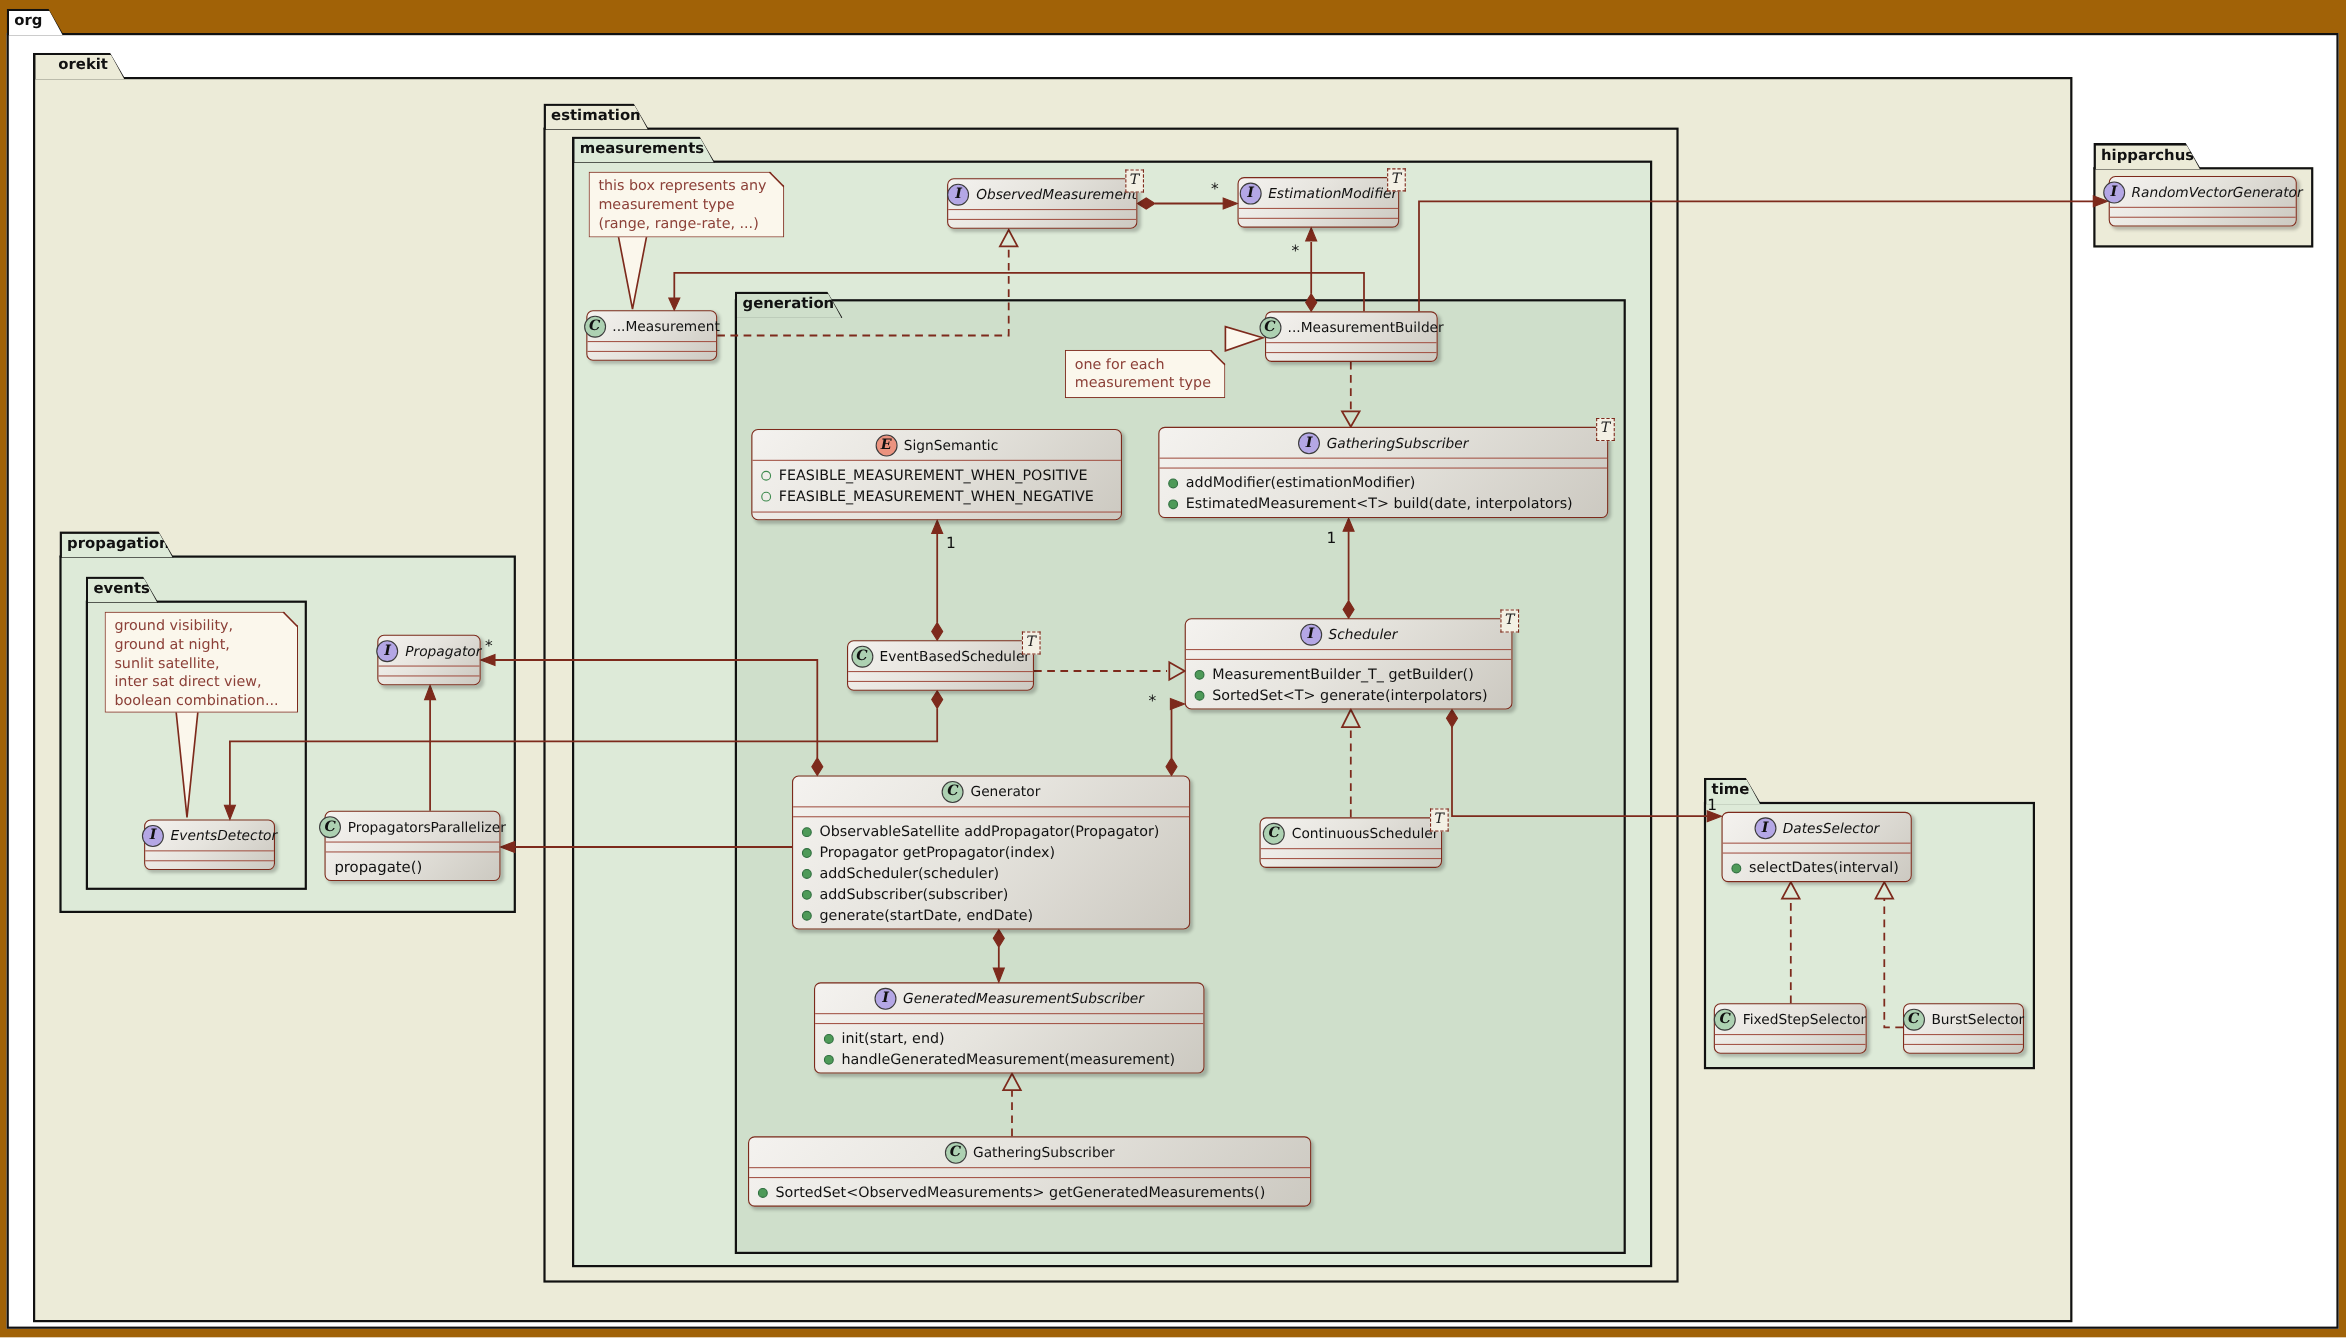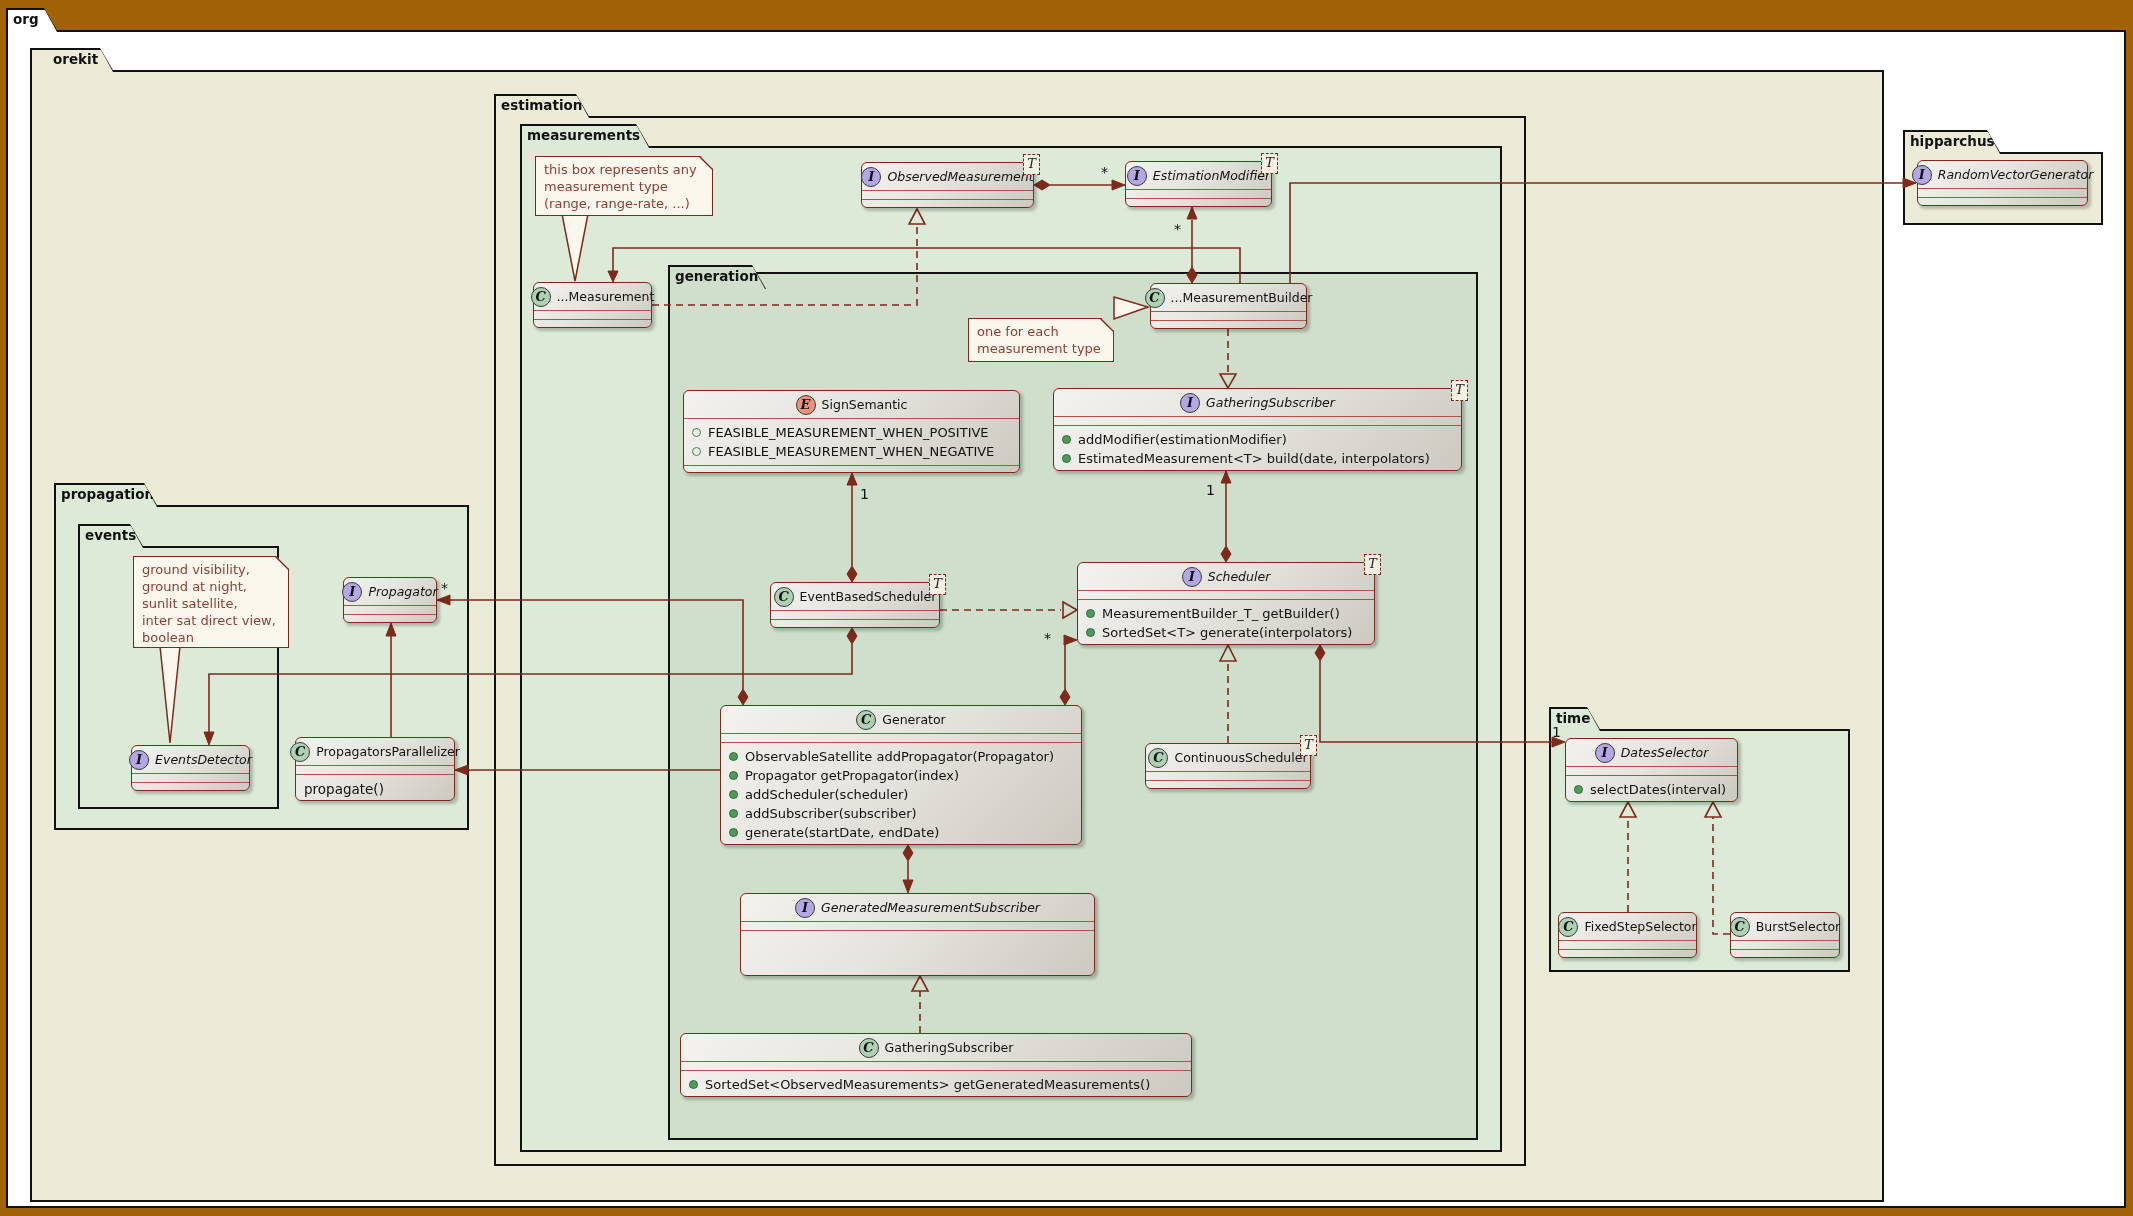--- a/index.html
+++ b/index.html
@@ -167,21 +167,21 @@
     <div>this box represents any</div>
     <div>measurement type</div>
     <div>(range, range-rate, ...)</div>
     <i class="fold"></i>
   </div>
   <div class="note" style="left:968px;top:287px;width:146px;height:44px;margin-top:31px;">
     <div>one for each</div>
     <div>measurement type</div>
     <i class="fold"></i>
   </div>
-  <div class="note" style="left:95px;top:556px;width:156px;height:92px;margin-left:38px;">
+  <div class="note" style="left:95px;top:556px;width:176px;height:92px;">
     <div>ground visibility,</div>
     <div>ground at night,</div>
     <div>sunlit satellite,</div>
     <div>inter sat direct view,</div>
     <div>boolean combination...</div>
     <i class="fold"></i>
   </div>
 
   <div class="cls iface" style="left:861px;top:162px;width:173px;height:46px;">
     <div class="gtag">T</div>
@@ -335,20 +335,30 @@
         </div>
     </div>
   </div>
 
   <div class="cls iface" style="left:740px;top:893px;width:355px;height:83px;">
     <div class="cls-title">
         <span class="cic ic-i">I</span>
         <span class="cls-name">GeneratedMeasurementSubscriber</span>
       </div>
     <div class="comp b"></div>
+    <div class="members">
+      <div class="mrow">
+          <span class="dot"></span>
+          <span>init(start, end)</span>
+        </div>
+      <div class="mrow">
+          <span class="dot"></span>
+          <span>handleGeneratedMeasurement(measurement)</span>
+        </div>
+    </div>
   </div>
 
   <div class="cls" style="left:680px;top:1033px;width:512px;height:64px;">
     <div class="cls-title">
         <span class="cic ic-c">C</span>
         <span class="cls-name">GatheringSubscriber</span>
       </div>
     <div class="comp b"></div>
     <div class="members">
       <div class="mrow">

